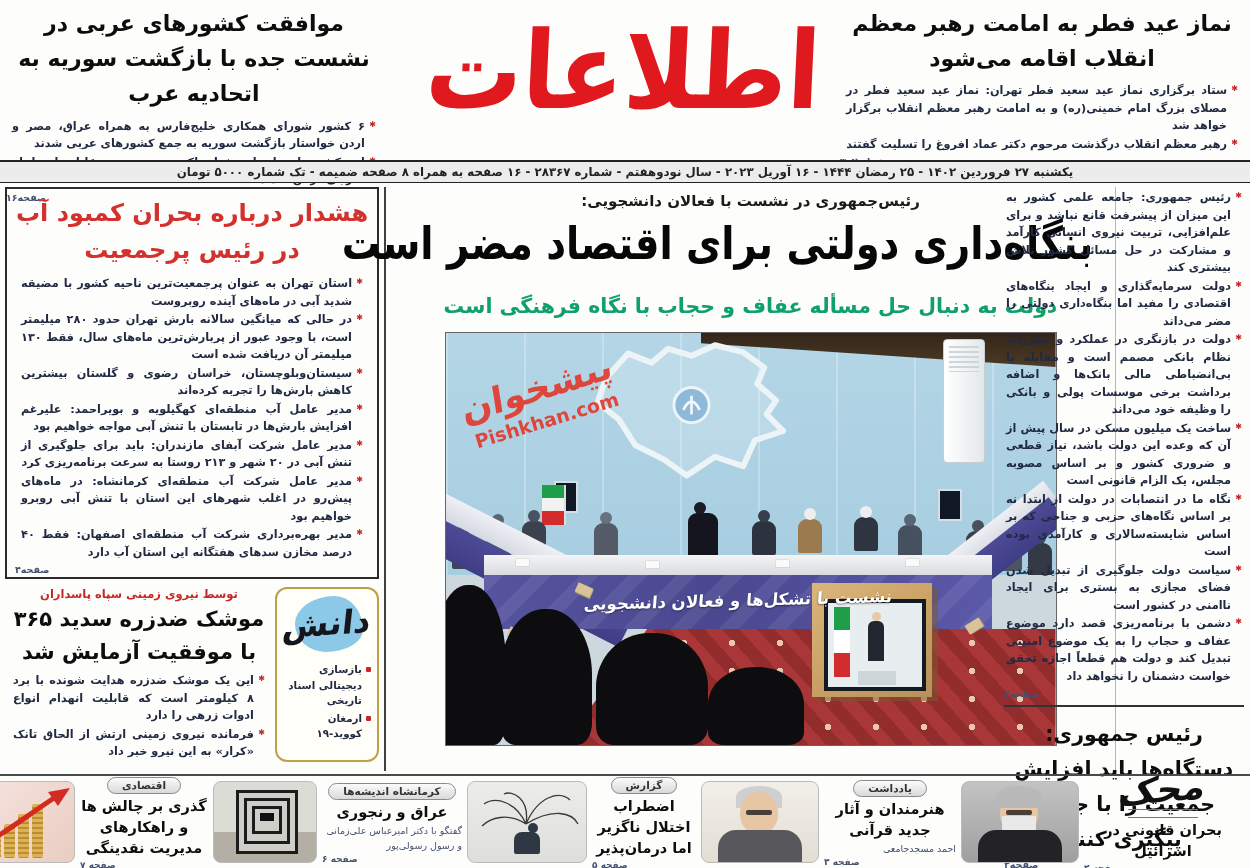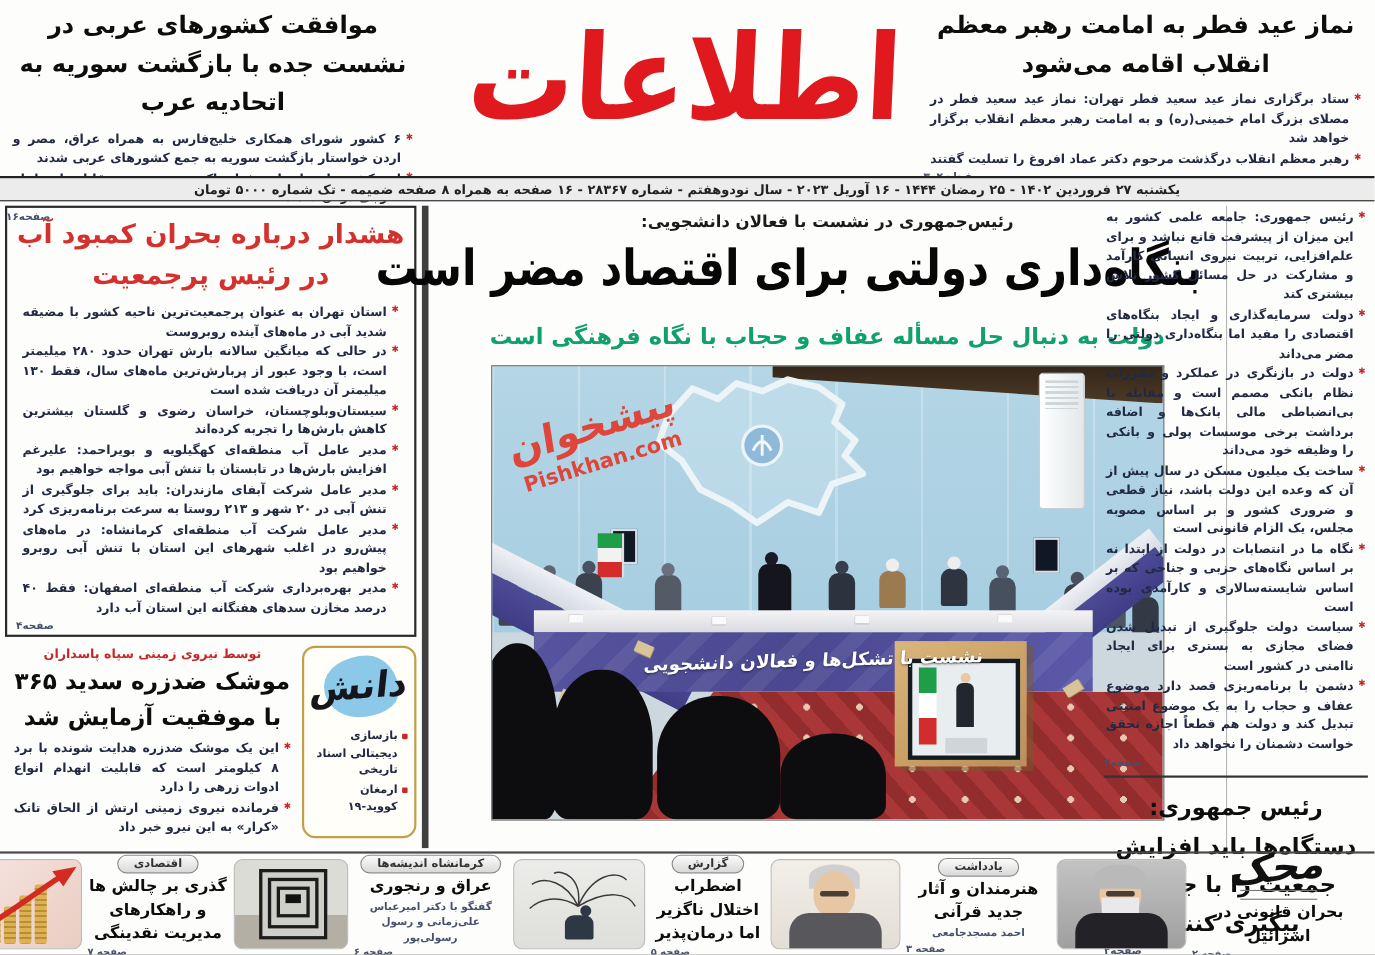--- a/index.html
+++ b/index.html
@@ -18,21 +18,21 @@
   .logo{position:absolute;left:408px;top:-4px;width:430px;height:150px;text-align:center;}
   .logo-text{font-size:96px;font-weight:bold;color:#e0191f;line-height:150px;
              transform:scaleY(1.12) skewX(-3deg);display:inline-block;letter-spacing:-3px;}
   
   .dateline{position:absolute;left:0;top:160px;width:1250px;height:23px;background:#ececec;
             border-top:2px solid #222;border-bottom:1px solid #222;box-sizing:border-box;
             text-align:center;font-size:11.8px;font-weight:bold;color:#222;line-height:21px;}
   
   .col-left{position:absolute;left:5px;top:187px;width:374px;}
   .col-center{position:absolute;left:384px;top:187px;width:732px;height:584px;
-              border-left:6px solid #404040;border-right:1px solid #b5b5b5;box-sizing:border-box;}
+              border-left:2px solid #404040;border-right:1px solid #b5b5b5;box-sizing:border-box;}
   .col-right{position:absolute;left:1004px;top:187px;width:240px;}
   
   .water-box{border:2px solid #2a2a2a;padding:4px 8px 2px;box-sizing:border-box;min-height:372px;}
   .alert-headline{color:#d3312e;font-size:24px;font-weight:bold;text-align:center;line-height:1.55;margin:2px 0 6px;}
   
   .sub-row{display:flex;margin-top:8px;gap:8px;}
   .missile{width:256px;}
   .missile-kicker{color:#c62828;font-size:11.5px;font-weight:bold;text-align:center;}
   .missile-headline{font-size:21px;font-weight:bold;text-align:center;line-height:1.55;margin:2px 0 4px;color:#0d0d0d;}
   .mini-bullets{margin:0 2px;padding:0;list-style:none;}
@@ -106,21 +106,21 @@
   .tvpodium{position:absolute;left:30px;bottom:2px;width:38px;height:14px;background:#cfd6da;}
   .chair{position:absolute;background:repeating-linear-gradient(90deg,#c99b59 0 6px,#a97c3d 6px 10px);border-radius:4px 4px 0 0;}
   .chador{position:absolute;background:#0d0d10;border-radius:48% 48% 16% 16%;}
   
   .bottom{position:absolute;left:0;top:774px;width:1250px;height:94px;border-top:2px solid #4a4a4a;
           box-sizing:border-box;display:flex;align-items:center;gap:5px;padding:4px 8px;}
   .bcell{text-align:center;flex-shrink:0;}
   .pill{display:inline-block;border:1px solid #8a8a8a;border-radius:9px;background:linear-gradient(#fbfbfb,#d9d9d9);
         font-size:10.5px;font-weight:bold;color:#333;padding:0 14px;line-height:15px;margin-bottom:2px;}
   .btitle{font-size:14.5px;font-weight:bold;color:#0d0d0d;line-height:1.45;}
-  .bsub{font-size:9.5px;font-weight:bold;color:#44506e;line-height:1.5;margin-top:1px;}
+  .bsub{font-size:9.5px;font-weight:normal;color:#44506e;line-height:1.5;margin-top:1px;text-align:right;}
   .bref{font-size:9px;color:#44506e;font-weight:bold;text-align:left;margin-top:1px;}
   .bimg{position:relative;border-radius:8px;overflow:hidden;flex-shrink:0;height:80px;border:1px solid #bbb;}
   .img-coins{width:108px;background:linear-gradient(135deg,#f7e5e2,#efd6ce 60%,#e9cdc0);}
   .coinbar{position:absolute;bottom:4px;width:11px;background:repeating-linear-gradient(#dcb254 0 3px,#b78d35 3px 5px);border-radius:2px;}
   .img-frames{width:102px;background:linear-gradient(#dcdcd6 0 62%,#b3afa4 62%);}
   .fr{border:3px solid #1c1c1c;background:#cfcfc9;}
   .img-think{width:118px;background:linear-gradient(#ececea,#dededa);}
   .thinker{position:absolute;left:46px;bottom:8px;width:26px;height:22px;background:#2e3744;border-radius:8px 8px 2px 2px;}
   .thinker::before{content:"";position:absolute;top:-9px;left:14px;width:10px;height:10px;border-radius:50%;background:#2e3744;}
   .img-port{width:116px;}

